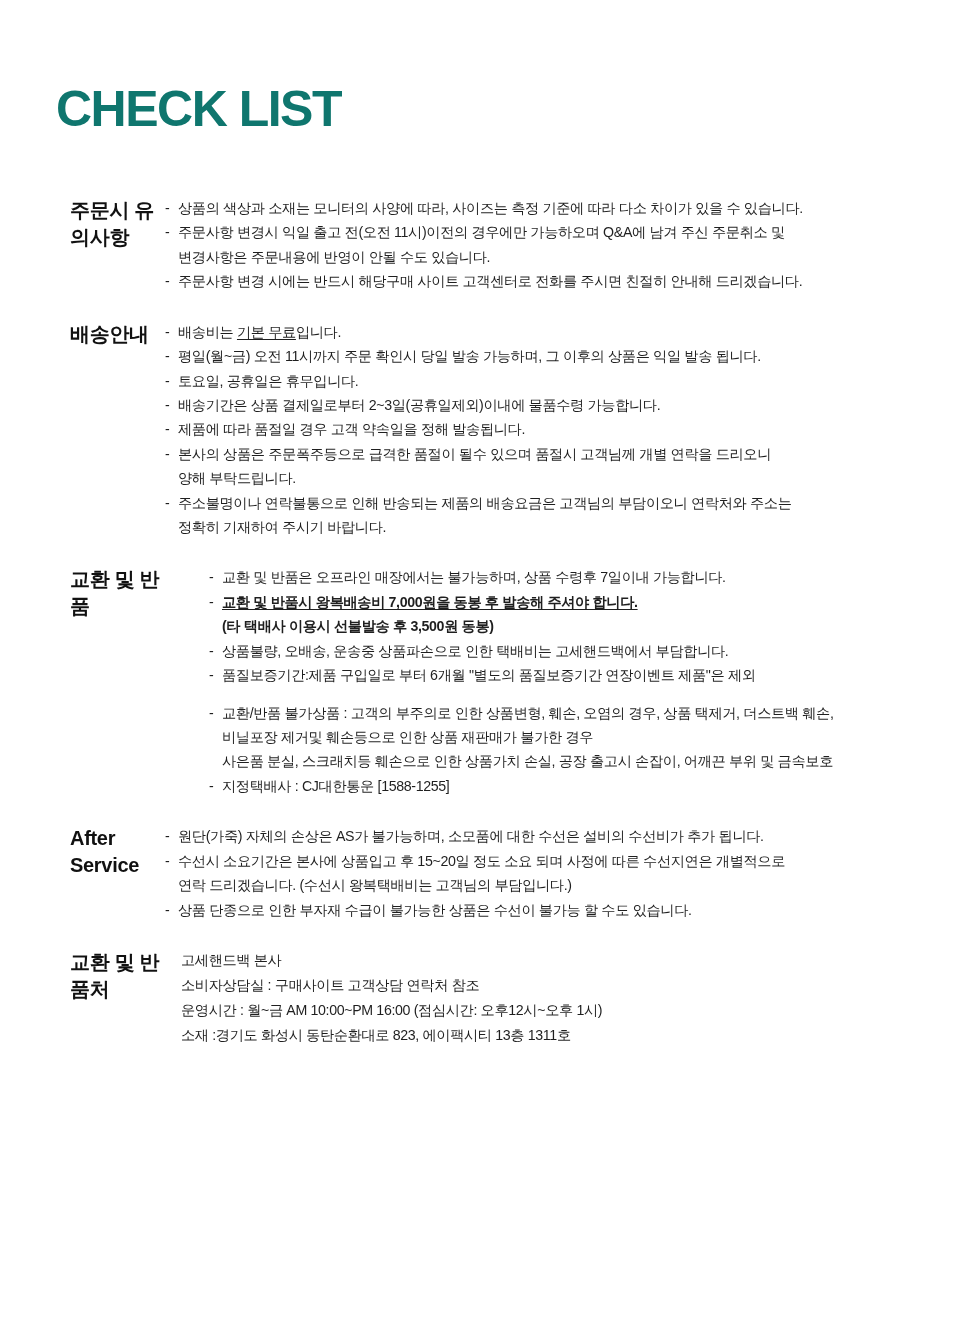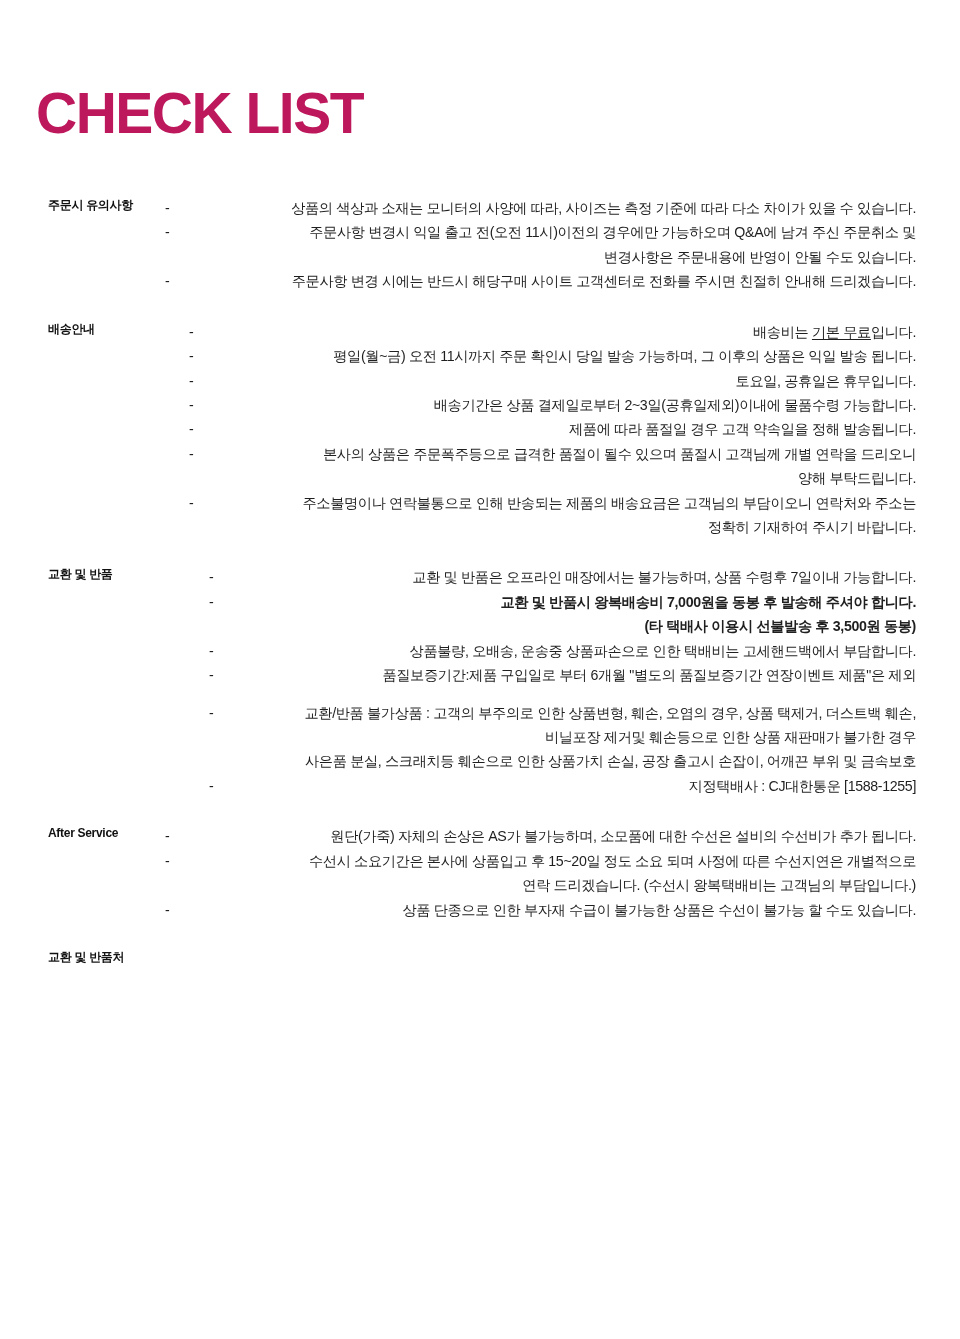--- a/index.html
+++ b/index.html
@@ -17,46 +17,46 @@
   }
   .page {
     width: 960px;
     height: 1339px;
     box-sizing: border-box;
     padding: 0;
     position: relative;
   }
   .title {
     position: absolute;
-    left: 36px;
+    left: 56px;
     top: 80px;
-    font-size: 57px;
+    font-size: 50px;
     font-weight: bold;
     letter-spacing: -1.5px;
-    color: #be185d;
+    color: #0f766e;
     font-family: "Liberation Sans", "DejaVu Sans", sans-serif;
   }
   .content {
     position: absolute;
     left: 0;
     top: 196px;
     width: 960px;
   }
   .section {
     display: flex;
     flex-direction: row;
     align-items: flex-start;
     margin-bottom: 26px;
   }
   .section-label {
     width: 165px;
     min-width: 165px;
-    padding-left: 48px;
+    padding-left: 70px;
     box-sizing: border-box;
-    font-size: 12px;
+    font-size: 20px;
     font-weight: bold;
     color: #111;
     line-height: 1.35;
     padding-top: 1px;
     letter-spacing: -0.3px;
   }
   .section-body {
     flex: 1;
     padding-right: 44px;
     box-sizing: border-box;
@@ -69,37 +69,37 @@
     display: flex;
     flex-direction: row;
   }
   .line .dash {
     width: 13px;
     min-width: 13px;
     display: inline-block;
   }
   .line .txt {
     flex: 1;
-    text-align: right;
   }
   .line.noindent .dash {
     visibility: hidden;
   }
   .line.blank {
     height: 13px;
   }
   .u {
     text-decoration: underline;
     text-underline-offset: 2px;
   }
   .b {
     font-weight: bold;
   }
   .bu {
     font-weight: bold;
+    text-decoration: underline;
     text-underline-offset: 2px;
   }
   .contact-line {
     font-size: 14.2px;
     line-height: 1.75;
     letter-spacing: -0.35px;
     color: #1f1f1f;
   }
 </style>
 </head>
@@ -126,21 +126,21 @@
             <span class="dash">-</span>
             <span class="txt">변경사항은 주문내용에 반영이 안될 수도 있습니다.</span>
           </div>
         <div class="line">
             <span class="dash">-</span>
             <span class="txt">주문사항 변경 시에는 반드시 해당구매 사이트 고객센터로 전화를 주시면 친절히 안내해 드리겠습니다.</span>
           </div>
       </div>
     </div>
 
-    <div class="section" style="margin-top:24px;gap:24px;">
+    <div class="section" style="margin-top:24px;">
       <div class="section-label">배송안내</div>
       <div class="section-body">
         <div class="line">
           <span class="dash">-</span>
           <span class="txt"><span>배송비는 </span><span class="u">기본 무료</span><span>입니다.</span></span>
         </div>
         <div class="line">
             <span class="dash">-</span>
             <span class="txt">평일(월~금) 오전 11시까지 주문 확인시 당일 발송 가능하며, 그 이후의 상품은 익일 발송 됩니다.</span>
           </div>
@@ -235,16 +235,22 @@
           </div>
         <div class="line">
             <span class="dash">-</span>
             <span class="txt">상품 단종으로 인한 부자재 수급이 불가능한 상품은 수선이 불가능 할 수도 있습니다.</span>
           </div>
       </div>
     </div>
 
     <div class="section" style="margin-top:26px;gap:16px;">
       <div class="section-label">교환 및 반품처</div>
+      <div class="section-body" style="padding-left:0;">
+        <div class="contact-line">고세핸드백 본사</div>
+        <div class="contact-line">소비자상담실 : 구매사이트 고객상담 연락처 참조</div>
+        <div class="contact-line">운영시간 : 월~금 AM 10:00~PM 16:00 (점심시간: 오후12시~오후 1시)</div>
+        <div class="contact-line">소재 :경기도 화성시 동탄순환대로 823, 에이팩시티 13층 1311호</div>
+      </div>
     </div>
 
   </div>
 </div>
 
 </body></html>

